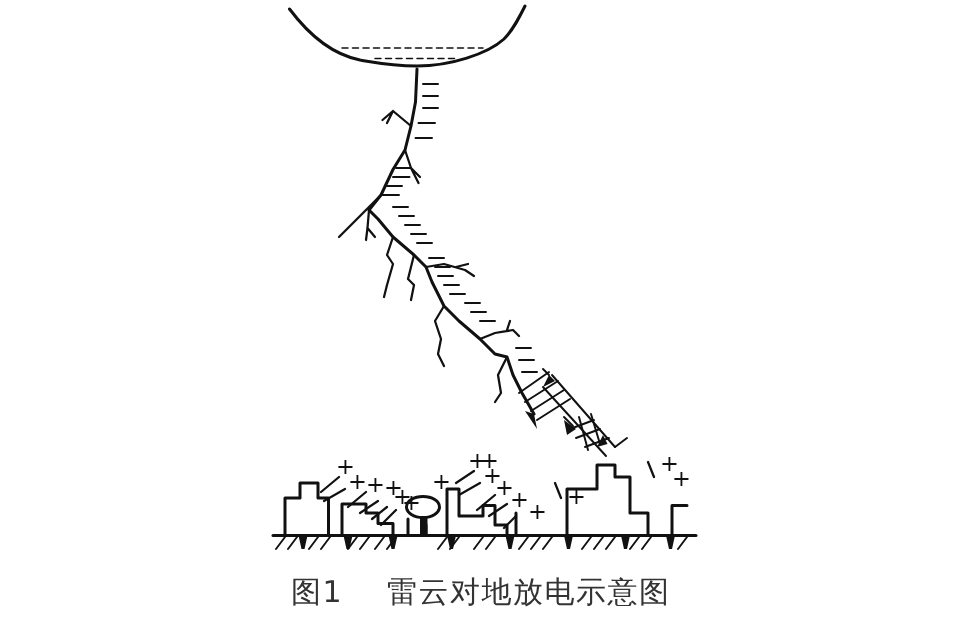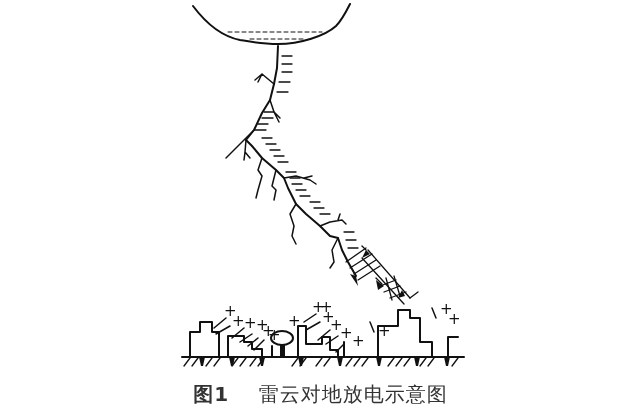--- a/index.html
+++ b/index.html
@@ -4,21 +4,21 @@
   <style>
     html, body { margin: 0; padding: 0; background: #ffffff; }
     body { width: 641px; height: 413px; position: relative; overflow: hidden; }
     .figure { position: absolute; left: 0; top: 0; width: 641px; height: 413px; }
     svg { position: absolute; left: 0; top: 0; }
     .stroke { fill: none; stroke: #111; stroke-linecap: round; stroke-linejoin: round; }
     .caption {
       position: absolute; top: 381px; left: 0; width: 641px; text-align: center;
       font-family: "DejaVu Sans", sans-serif; font-size: 20px; color: #333; letter-spacing: 1px;
     }
-    .caption .num { margin-right: 22px; font-weight: bold; }
+    .caption .num { margin-right: 22px; }
     .plus { font-family: "DejaVu Sans", sans-serif; font-size: 15px; fill: #111; }
   </style>
 </head>
 <body>
 
 <div class="figure">
   <svg width="641" height="413" viewBox="0 0 641 413">
 
     <g>
       <path class="stroke" stroke-width="2" d="M193,6 C205,22 220,36 240,40 C252,42 262,44 278,44 C300,44 325,36 336,26 C342,20 346,12 350,4"></path>

